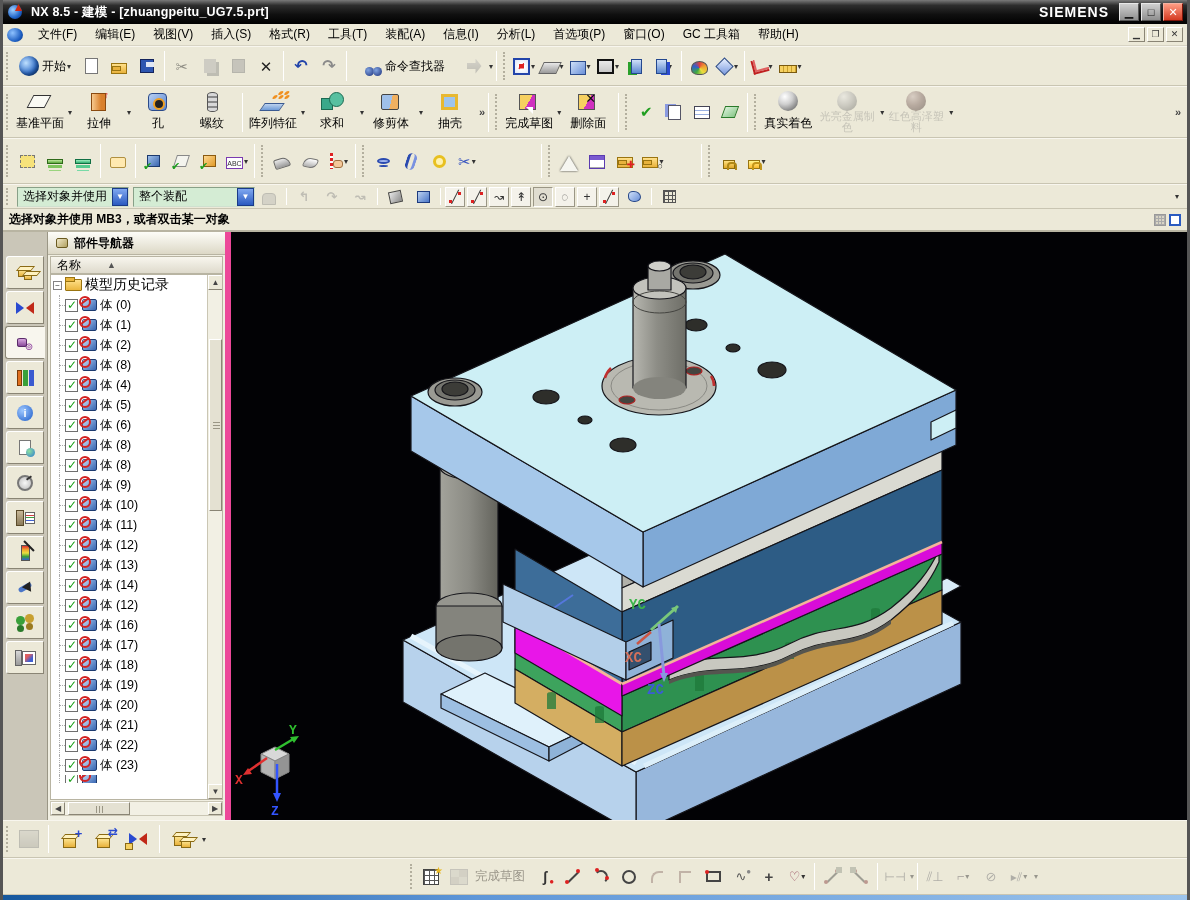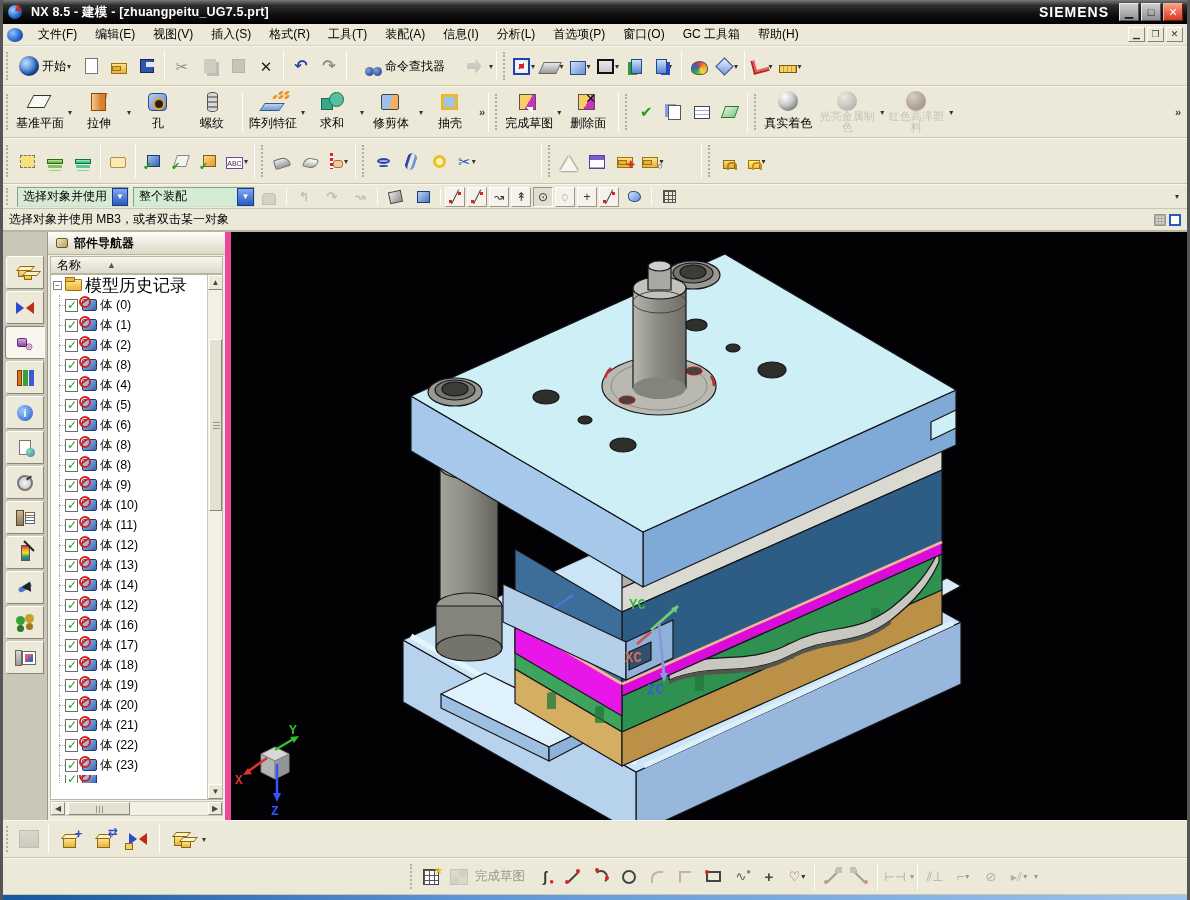--- a/index.html
+++ b/index.html
@@ -101,21 +101,21 @@
   .combo{display:flex;align-items:center;height:20px;border:1px solid #7a9; border-color:#88a088 #cfe0cf #cfe0cf #88a088;background:#d4ecd4;margin-left:4px;}
   .combo .cval{padding:0 5px;white-space:nowrap;}
   .combo .cbtn{width:17px;height:18px;margin-left:auto;background:linear-gradient(#7fa8f0,#2a5ac0);border:1px solid #1a3a88;color:#fff;font-size:8px;display:flex;align-items:center;justify-content:center;}
   .snap{width:20px;height:20px;background:#f4f2ea;border:1px solid #fff;border-right-color:#9a9685;border-bottom-color:#9a9685;display:inline-flex;align-items:center;justify-content:center;margin:0 1px;position:relative;font-size:12px;color:#333;}
   .snap.pressed{background:#e0ddd0;border:1px solid #9a9685;border-right-color:#fff;border-bottom-color:#fff;}
   .rdot::after{content:"";position:absolute;width:3px;height:3px;background:#d22;left:3px;top:12px;}
   .rdot::before{content:"";position:absolute;width:3px;height:3px;background:#d22;right:3px;top:4px;}
 
   
   #promptbar{position:absolute;left:0;top:209px;width:100%;height:23px;background:#ece9d8;border-bottom:2px solid #b8b4a2;
-    display:flex;align-items:center;font-weight:normal;padding-left:6px;gap:36px;}
+    display:flex;align-items:center;font-weight:bold;padding-left:6px;gap:36px;}
   #promptbar .pr-right{margin-left:auto;display:flex;align-items:center;gap:3px;margin-right:6px;}
 
   
   #main{position:absolute;left:0;top:232px;width:100%;height:588px;background:#c9c5b6;display:flex;}
   
   #resbar{width:45px;height:100%;background:#cac6b8;padding-top:24px;display:flex;flex-direction:column;align-items:center;gap:2px;border-right:1px solid #9a9685;}
   .rbtn{width:38px;height:33px;background:#ece9d8;border:1px solid #fff;border-right-color:#8a8575;border-bottom-color:#8a8575;border-radius:3px 0 0 3px;
     display:flex;align-items:center;justify-content:center;position:relative;}
   .rbtn.active{background:#f8f6ee;border:1px solid #8a8575;border-right-color:#f8f6ee;width:40px;}
 
@@ -621,21 +621,21 @@
       </div>
       <div id="colhead">
         <span>名称</span>
         <span class="sort">▲</span>
       </div>
       <div id="treewrap">
         <div id="tree">
           <div class="trw">
             <span class="expbox">−</span>
             <span class="folderic"></span>
-            <span class="lbl" style="font-size:17px;">模型历史记录</span>
+            <span class="lbl" style="font-size:14px;">模型历史记录</span>
           </div>
           <div id="treeitems">
 
               <div class="trw">
                 <span class="tguide"></span>
                 <span class="tguide2"></span>
                 <span class="chkb"></span>
                 <span class="bic"></span>
                 <span class="lbl">体 (0)</span>
               </div>

